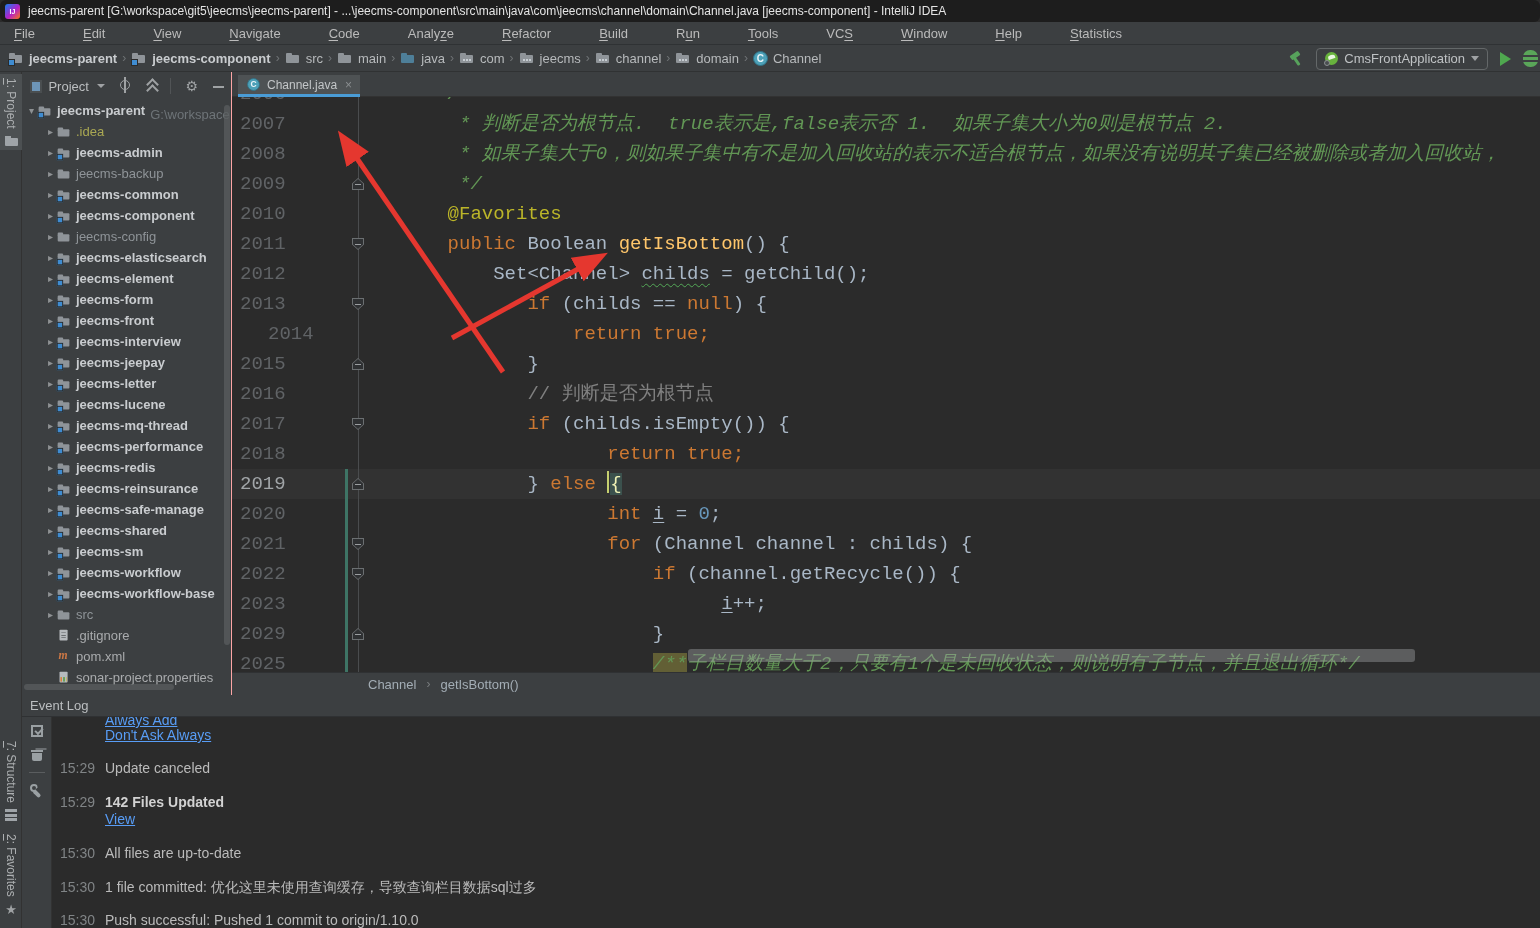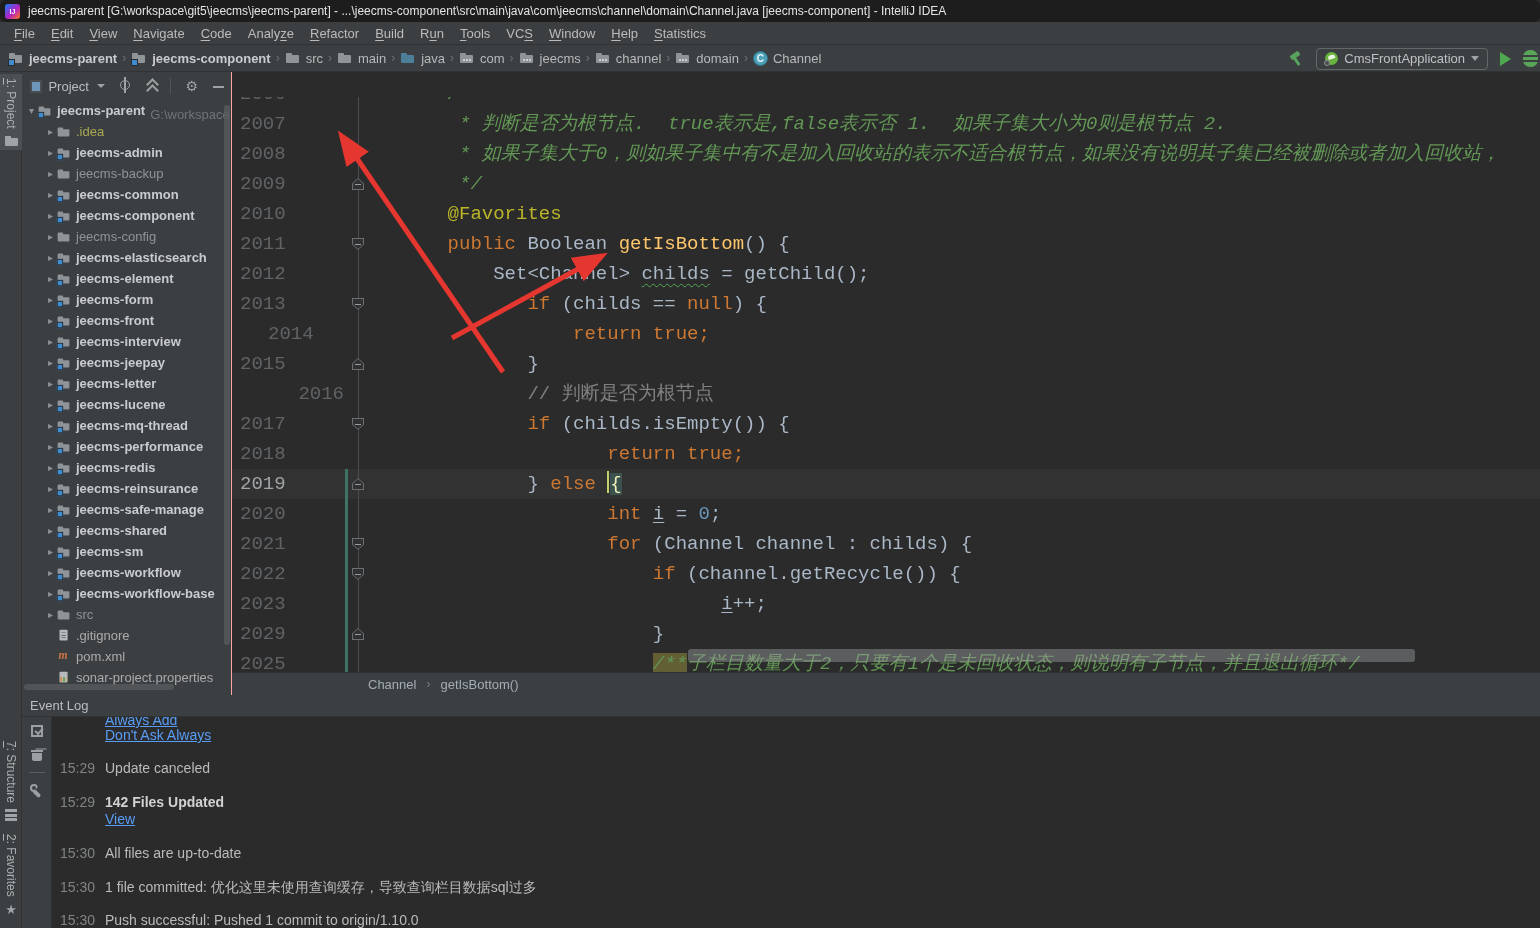--- a/index.html
+++ b/index.html
@@ -10,21 +10,21 @@
 
   
   #titlebar{left:0;top:0;width:1540px;height:22px;background:#1d1d1d;display:flex;align-items:center;border-radius:6px;}
   #app-logo{width:15px;height:15px;margin:0 8px 0 5px;border-radius:3px;
     background:linear-gradient(135deg,#1281f2 0%,#b620c8 55%,#f97a12 100%);
     color:#fff;font:bold 7px/15px "Liberation Sans",sans-serif;text-align:center;}
   #win-title{font-size:12px;color:#e4e4e4;white-space:nowrap;}
 
   
   #menubar{left:0;top:22px;width:1540px;height:23px;background:#3c3f41;display:flex;align-items:center;
-    border-bottom:1px solid #2f3234;box-sizing:border-box;padding-left:6px;}
+    border-bottom:1px solid #2f3234;box-sizing:border-box;padding-left:6px;gap:32px;}
   .menu-item{font-size:13px;color:#bbbbbb;padding:0 8px;cursor:default;}
   .menu-item u{text-decoration:underline;text-underline-offset:2px;}
 
   
   #toolbar{left:0;top:45px;width:1540px;height:27px;background:#3c3f41;border-bottom:1px solid #303233;
     box-sizing:border-box;display:flex;align-items:center;padding-left:8px;overflow:hidden;}
   .crumb{display:flex;align-items:center;gap:5px;font-size:13px;color:#b7babc;}
   .crumb.bold{font-weight:bold;color:#c9cccf;}
   .crumb-sep{color:#6f7375;margin:0 5px;font-size:12px;}
   #toolbar-right{position:absolute;right:0;top:45px;height:27px;display:flex;align-items:center;gap:12px;padding-right:2px;}
@@ -474,20 +474,27 @@
         <div class="tree-row" style="padding-left: 23px;">
           <span class="tree-arrow"></span>
           <span class="ic ic-properties"></span>
           <span class="tree-label">sonar-project.properties</span>
         </div>
       </div>
     <div id="proj-vscroll"></div>
     <div id="proj-hscroll"></div>
   </div>
 
+  <div class="abs" id="tabbar">
+    <div id="tab">
+      <div class="ic ic-class"></div>
+      <span class="tab-title">Channel.java</span>
+      <span class="tab-close">×</span>
+    </div>
+  </div>
 
   <div class="abs" id="editor-body" style="position:absolute;">
     <div class="caret-line-bg"></div>
     <div id="fold-line"></div>
     <div id="vcs-bar"></div>
     <div id="gutter">
         <div class="gutter-num" style="top: -18px;">2006</div>
         <div class="gutter-num" style="top: 12px;">2007</div>
         <div class="gutter-num" style="top: 42px;">2008</div>
         <div class="gutter-num" style="top: 72px;">2009</div>
@@ -510,21 +517,21 @@
           <i class="i"></i>
           <i class="m"></i>
         </div>
         <div class="gutter-num" style="top: 222px; padding-left: 36px;">2014</div>
         <div class="gutter-num" style="top: 252px;">2015</div>
         <div class="fold-marker fold-end" style="top: 261px;">
           <i class="o"></i>
           <i class="i"></i>
           <i class="m"></i>
         </div>
-        <div class="gutter-num" style="top: 282px; text-align: right;">2016</div>
+        <div class="gutter-num" style="top: 282px;">2016</div>
         <div class="gutter-num" style="top: 312px;">2017</div>
         <div class="fold-marker fold-start" style="top: 321px;">
           <i class="o"></i>
           <i class="i"></i>
           <i class="m"></i>
         </div>
         <div class="gutter-num" style="top: 342px;">2018</div>
         <div class="gutter-num cur" style="top: 372px;">2019</div>
         <div class="fold-marker fold-end" style="top: 381px;">
           <i class="o"></i>

